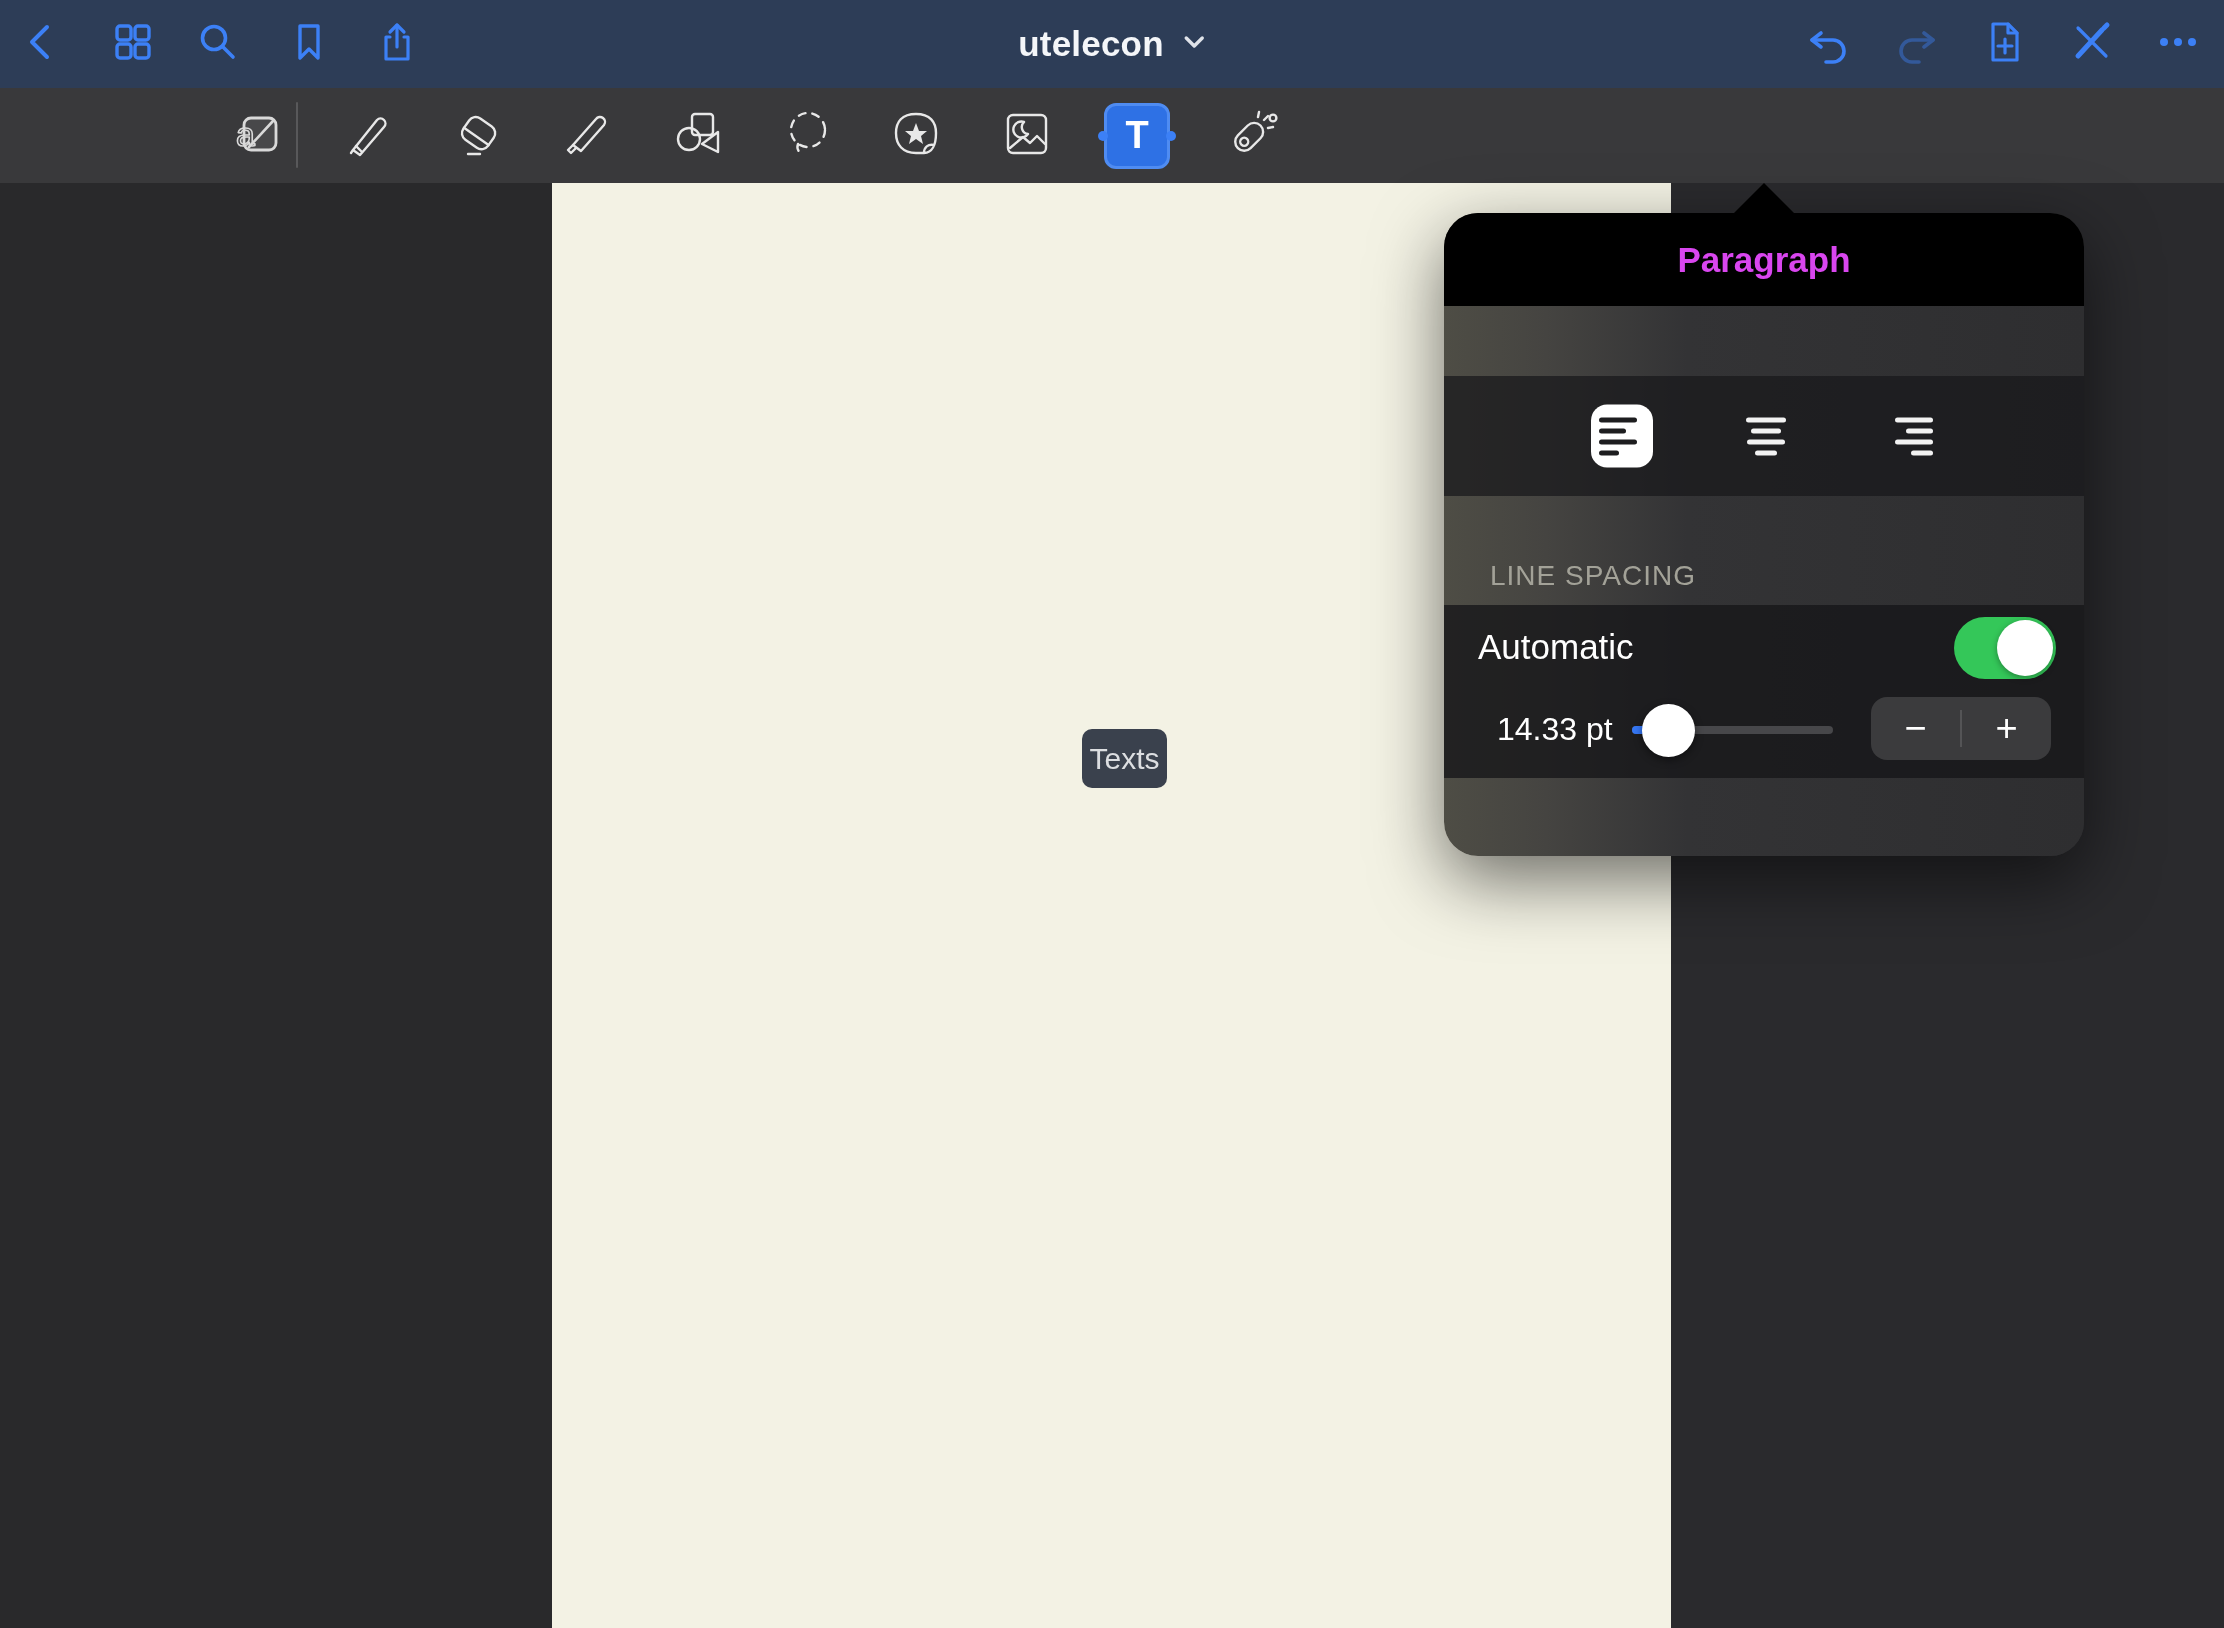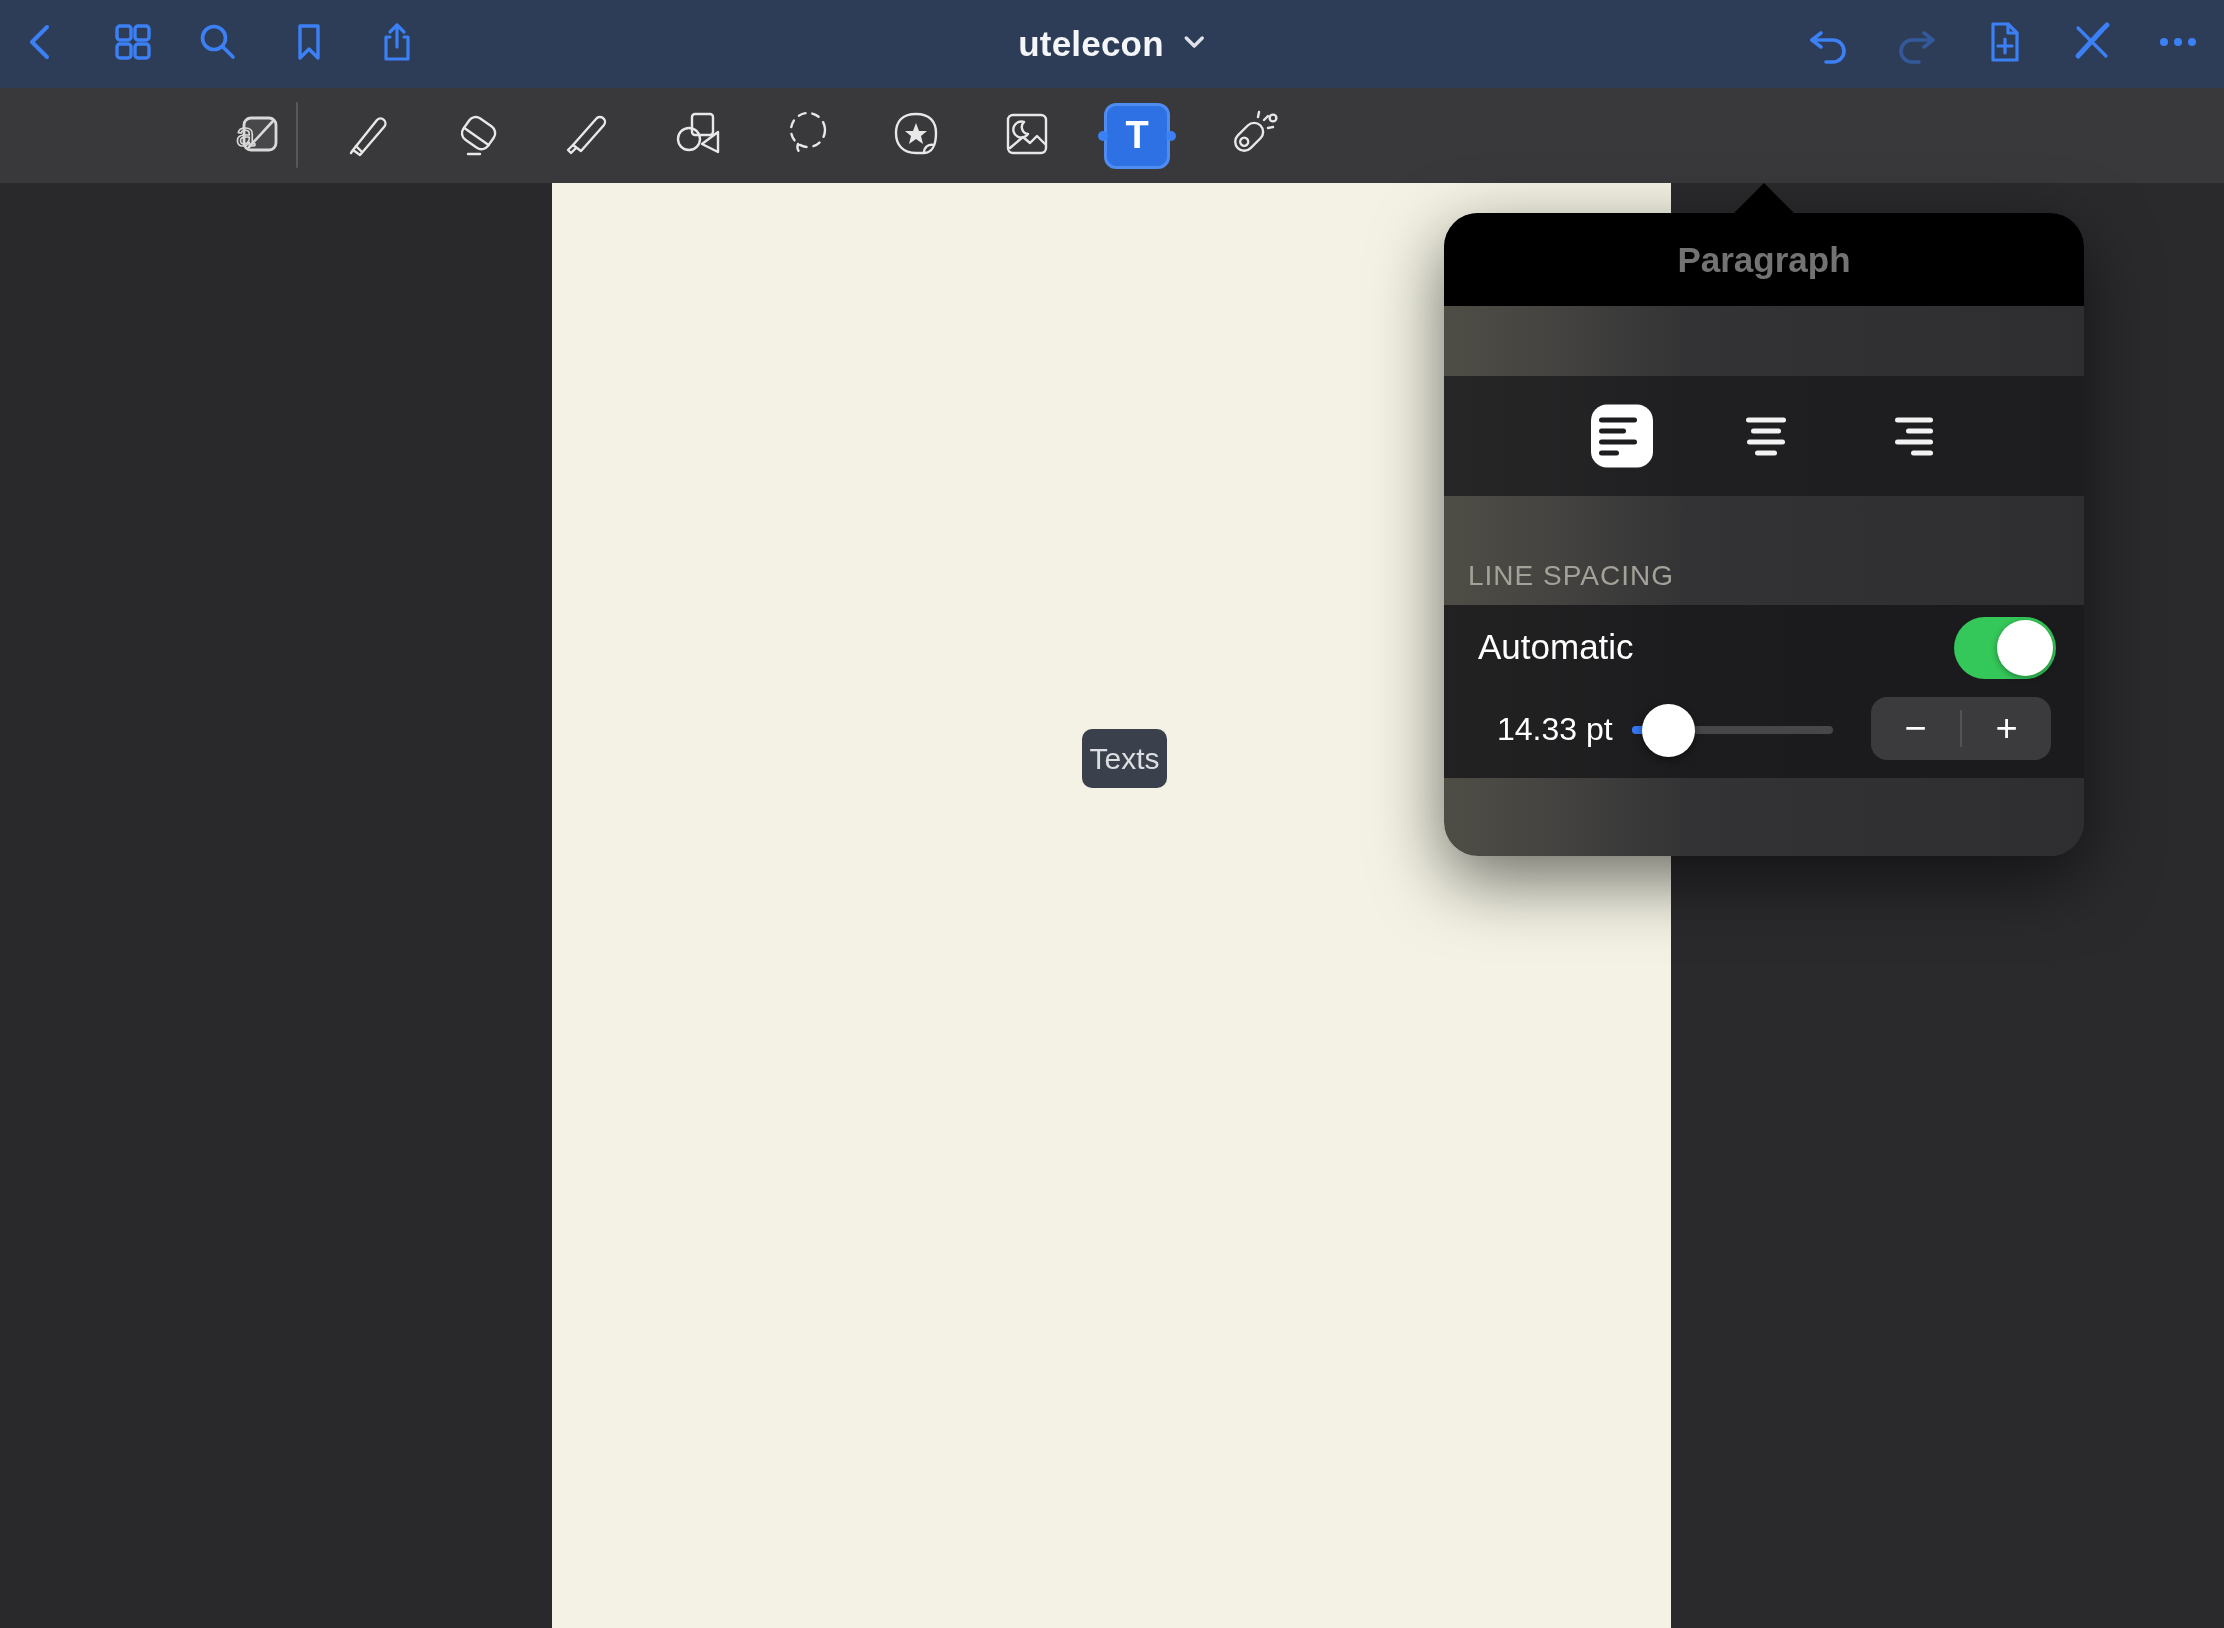--- a/index.html
+++ b/index.html
@@ -110,39 +110,39 @@
   }
   .popover {
     position:absolute; left:1444px; top:213px; width:640px; height:643px;
     border-radius:34px; overflow:hidden;
     background:linear-gradient(90deg,#4e4d45 0%,#454441 16%,#333335 38%,#2e2e30 100%);
     box-shadow:0 24px 70px rgba(0,0,0,0.55);
   }
   .pop-header {
     position:absolute; left:0; top:0; width:640px; height:93px; background:#000000;
     display:flex; align-items:center; justify-content:center;
-    color:#737373; font-size:35px; font-weight:bold;
+    color:#d946ef; font-size:35px; font-weight:bold;
   }
   .pop-align-row {
     position:absolute; left:0; top:163px; width:640px; height:120px;
     background:rgba(24,24,26,0.72);
   }
   .align-opt {
     position:absolute; top:50%; transform:translate(-50%,-50%);
     width:62px; height:63px; border-radius:16px;
     display:flex; flex-direction:column; align-items:flex-start; justify-content:center; gap:6px;
     padding:0 8px;
   }
   .align-opt.selected { background:#ffffff; }
   .align-opt i { display:block; height:5px; border-radius:2.5px; background:#f2f2f2; }
   .align-opt.selected i { background:#1d1d1f; }
   .align-center i { align-self:center; }
   .align-right  { align-items:flex-end; }
   .pop-section-label {
-    position:absolute; left:24px; top:347px;
+    position:absolute; left:46px; top:347px;
     color:#a3a298; font-size:28px; letter-spacing:1px;
   }
   .pop-card {
     position:absolute; left:0; top:392px; width:640px; height:173px;
     background:rgba(22,22,24,0.78);
     padding-left:33px;
   }
   .auto-label {
     position:absolute; left:34px; top:22px; color:#ffffff; font-size:35px;
   }

